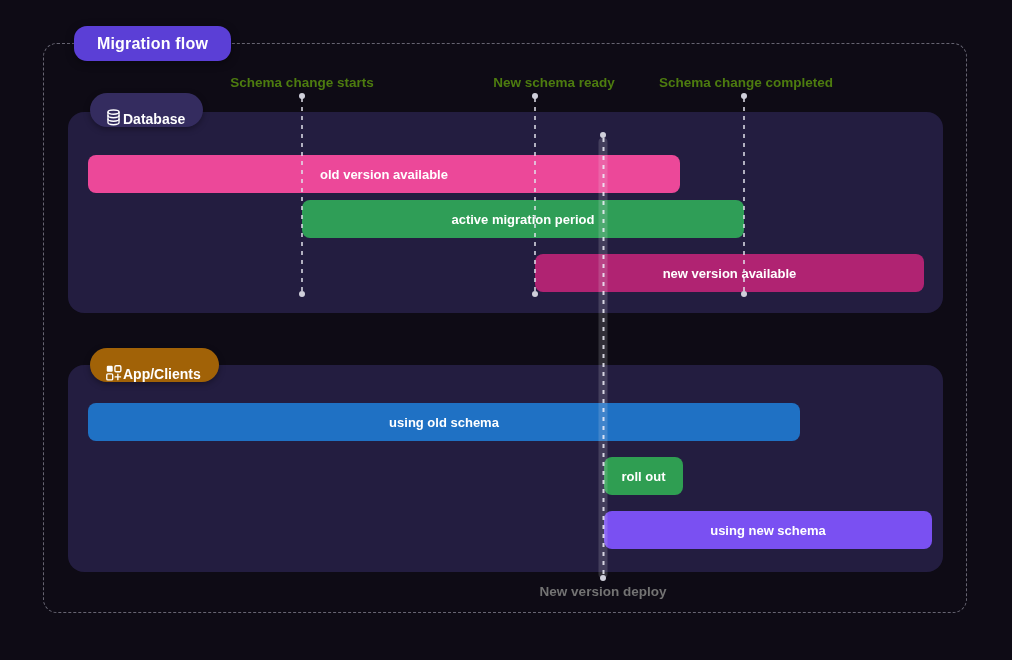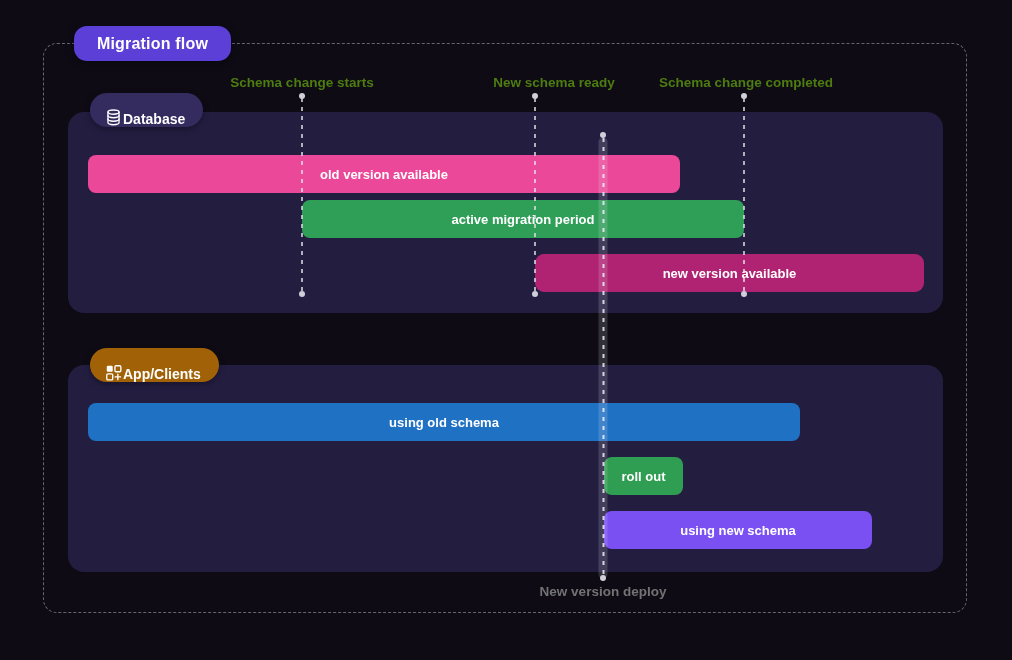--- a/index.html
+++ b/index.html
@@ -92,21 +92,21 @@
     </span>
     <span>Database</span>
   </div>
 
   <div class="bar" style="left: 88px; top: 146px; width: 592px; background: #ec4899; margin-top: 9px;">
     <span>old version available</span>
   </div>
   <div class="bar" style="left: 302px; top: 200px; width: 442px; background: rgb(47, 158, 87);">
     <span>active migration period</span>
   </div>
-  <div class="bar" style="left: 535px; top: 254px; width: 389px; background: rgb(176, 35, 114); border-radius: 9px;">
+  <div class="bar" style="left: 535px; top: 254px; width: 389px; background: rgb(176, 35, 114);">
     <span>new version available</span>
   </div>
 
   <div class="lane" style="top: 365px; height: 207px; background: rgb(35, 29, 64);"></div>
 
   <div class="lane-badge" style="left: 90px; top: 348px; background: #a16207;">
     <span class="icon">
       <svg viewBox="0 0 24 24" width="19" height="19">
         <rect x="3.5" y="3.5" width="7.5" height="7.5" rx="1.5" fill="#fff"></rect>
         <rect x="13.8" y="3.5" width="7.5" height="7.5" rx="1.5" fill="none" stroke="#fff" stroke-width="1.7"></rect>
@@ -116,21 +116,21 @@
     </span>
     <span>App/Clients</span>
   </div>
 
   <div class="bar" style="left: 88px; top: 403px; width: 712px; background: rgb(31, 113, 196);">
     <span>using old schema</span>
   </div>
   <div class="bar" style="left: 604px; top: 457px; width: 79px; background: rgb(47, 158, 82);">
     <span>roll out</span>
   </div>
-  <div class="bar" style="left: 604px; top: 511px; width: 268px; background: rgb(122, 80, 242);">
+  <div class="bar" style="left: 604px; top: 511px; width: 328px; background: rgb(122, 80, 242);">
     <span>using new schema</span>
   </div>
 
   <div class="guide" style="left:301px;top:98px;height:195px"></div>
   <div class="dot" style="left:302px;top:96px"></div>
   <div class="dot" style="left:302px;top:294px"></div>
 
   <div class="guide" style="left:534px;top:98px;height:195px"></div>
   <div class="dot" style="left:535px;top:96px"></div>
   <div class="dot" style="left:535px;top:294px"></div>

